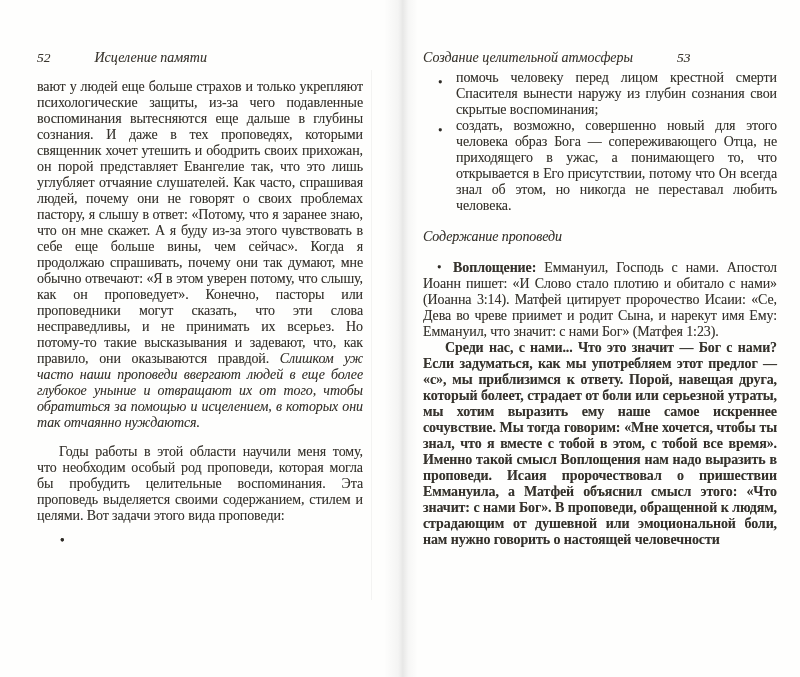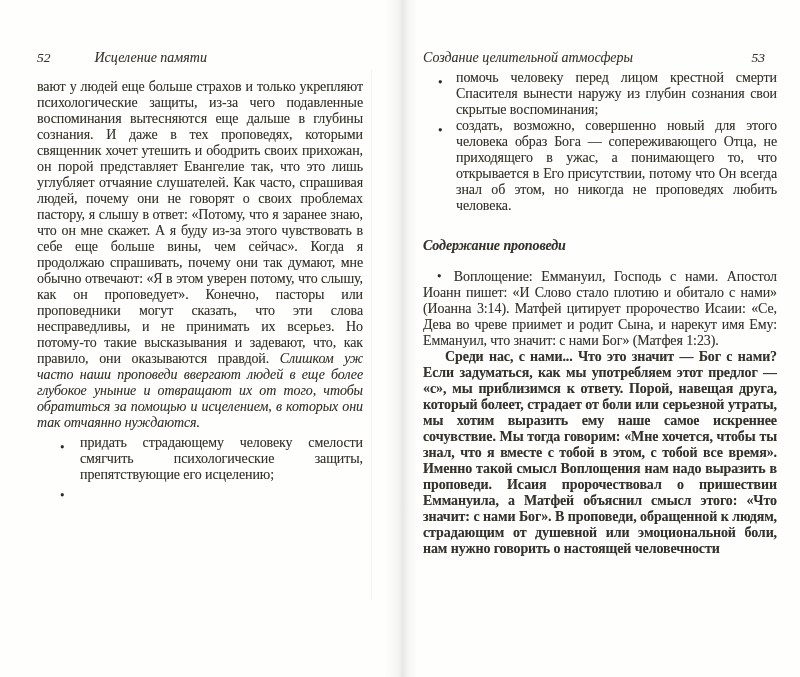--- a/index.html
+++ b/index.html
@@ -23,38 +23,38 @@
   .running-head {
     display: flex;
     align-items: baseline;
     font-style: italic;
     font-size: 14px;
     margin-top: 38px;
     color: #3a362f;
   }
   .running-head .page-num { font-size: 13.5px; }
   #left-page  .running-head .title { margin-left: 44px; font-style: italic; }
-  #right-page .running-head { justify-content: space-between; padding-right: 12px; }
+  #right-page .running-head { justify-content: flex-start; padding-right: 12px; }
   #right-page .running-head .page-num { margin-left: 44px; }
 
   .body-text {
     font-size: 14px;
     line-height: 16px;
     text-align: justify;
     letter-spacing: -0.1px;
   }
 
   .para-cont { margin-top: 13px; }
   .italic-seg { font-style: italic; }
 
   .section-heading {
-    font-weight: bold;
+    font-weight: normal;
     font-style: italic;
     font-size: 14px;
-    margin-top: 24px;
+    margin-top: 15px;
     letter-spacing: -0.1px;
   }
 
   .indent-first { text-indent: 22px; }
   .gap-top { margin-top: 13px; }
 
   ul.bullet-list { list-style: none; margin-top: 4px; }
   ul.bullet-list li { position: relative; }
   #left-page  ul.bullet-list li { padding-left: 43px; }
   #left-page  ul.bullet-list .bullet-marker { left: 23px; }
@@ -68,21 +68,21 @@
     text-shadow: none;
     color: #2e2b26;
   }
   .inline-bullet {
     font-size: 7.5px;
     vertical-align: 2.5px;
     margin-right: 7px;
     text-shadow: none;
     color: #2e2b26;
   }
-  .bold-seg { font-weight: normal; }
+  .bold-seg { font-weight: bold; }
 
   .incarnation-para { text-indent: 14px; margin-top: 14px; }
   .closing-para { text-indent: 22px; font-weight: bold; }
 
   
   #spine-shadow {
     position: absolute;
     left: 384px;
     top: 0;
     width: 34px;
@@ -113,46 +113,46 @@
   <div class="running-head">
     <span class="page-num">52</span>
     <span class="title">Исцеление памяти</span>
   </div>
 
   <div class="body-text para-cont">
     <span>вают у людей еще больше страхов и только укрепляют психологические защиты, из-за чего подавленные воспоминания вытесняются еще дальше в глубины сознания. И даже в тех проповедях, которыми священник хочет утешить и ободрить своих прихожан, он порой представляет Евангелие так, что это лишь углубляет отчаяние слушателей. Как часто, спрашивая людей, почему они не говорят о своих проблемах пастору, я слышу в ответ: «Потому, что я заранее знаю, что он мне скажет. А я буду из-за этого чувствовать в себе еще больше вины, чем сейчас». Когда я продолжаю спрашивать, почему они так думают, мне обычно отвечают: «Я в этом уверен потому, что слышу, как он проповедует». Конечно, пасторы или проповедники могут сказать, что эти слова несправедливы, и не принимать их всерьез. Но потому-то такие высказывания и задевают, что, как правило, они оказываются правдой. </span><span class="italic-seg">Слишком уж часто наши проповеди ввергают людей в еще более глубокое уныние и отвращают их от того, чтобы обратиться за помощью и исцелением, в которых они так отчаянно нуждаются.</span>
   </div>
 
 
+  <div class="body-text indent-first gap-top">Годы работы в этой области научили меня тому, что необходим особый род проповеди, которая могла бы пробудить целительные воспоминания. Эта проповедь выделяется своими содержанием, стилем и целями. Вот задачи этого вида проповеди:</div>
 
   <ul class="bullet-list body-text">
     <li>
       <span class="bullet-marker">●</span>
-      <span>придать страдающему человеку смелости смягчить психологические защиты, препятствующие его исцелению;</span>
     </li>
     <li>
       <span class="bullet-marker">●</span>
     </li>
   </ul>
 </div>
 
 <div class="page" id="right-page">
   <div class="running-head">
     <span class="title">Создание целительной атмосферы</span>
     <span class="page-num">53</span>
   </div>
 
   <ul class="bullet-list body-text gap-top">
     <li>
       <span class="bullet-marker">●</span>
       <span>помочь человеку перед лицом крестной смерти Спасителя вынести наружу из глубин сознания свои скрытые воспоминания;</span>
     </li>
     <li>
       <span class="bullet-marker">●</span>
-      <span>создать, возможно, совершенно новый для этого человека образ Бога — сопереживающего Отца, не приходящего в ужас, а понимающего то, что открывается в Его присутствии, потому что Он всегда знал об этом, но никогда не проповедях любить человека.</span>
+      <span>создать, возможно, совершенно новый для этого человека образ Бога — сопереживающего Отца, не приходящего в ужас, а понимающего то, что открывается в Его присутствии, потому что Он всегда знал об этом, но никогда не переставал любить человека.</span>
     </li>
   </ul>
 
   <div class="section-heading">Содержание проповеди</div>
 
 
   <div class="body-text incarnation-para">
     <span class="inline-bullet">●</span><span class="bold-seg">Воплощение:</span><span> Еммануил, Господь с нами. Апостол Иоанн пишет: «И Слово стало плотию и обитало с нами» (Иоанна 3:14). Матфей цитирует пророчество Исаии: «Се, Дева во чреве приимет и родит Сына, и нарекут имя Ему: Еммануил, что значит: с нами Бог» (Матфея 1:23).</span>
   </div>
 

